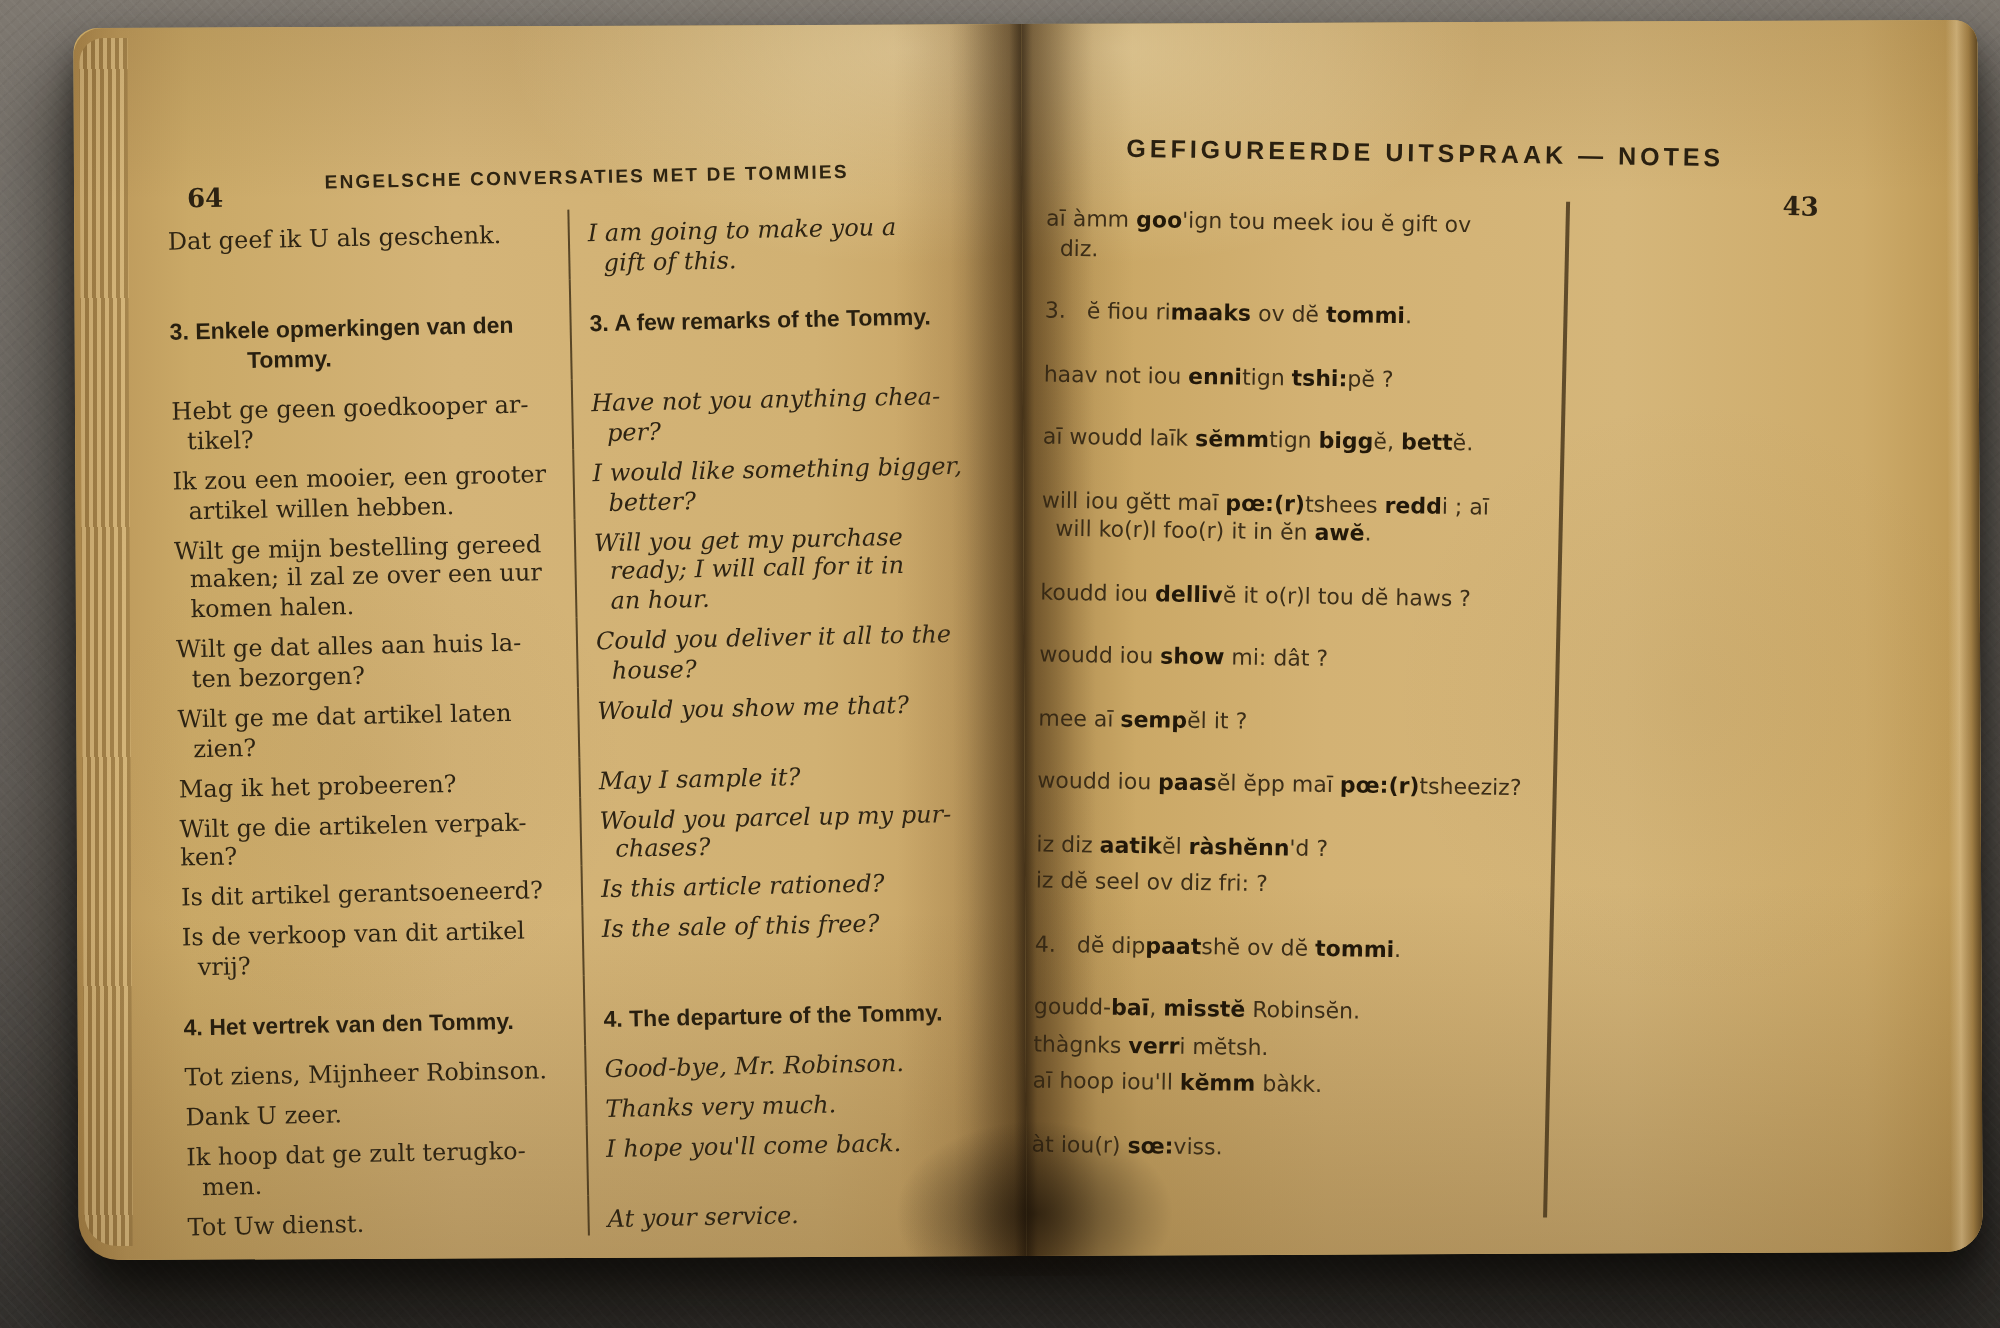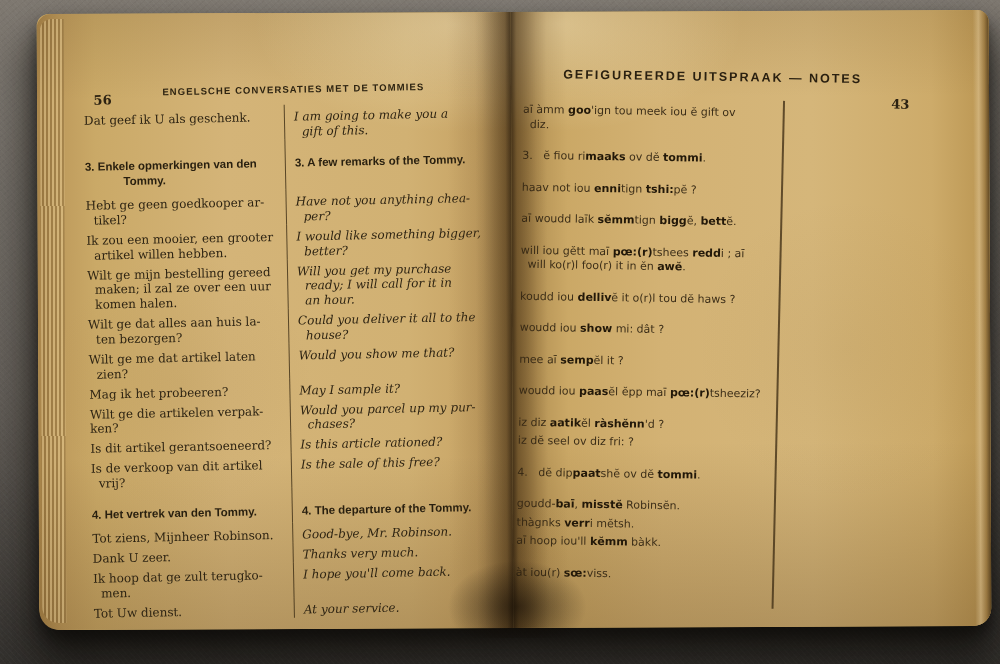--- a/index.html
+++ b/index.html
@@ -93,21 +93,21 @@
 </head>
 <body>
 
 <div class="photo">
   <div class="weave"></div>
 
   <div class="book">
 
     <div class="page page-left">
       <div class="pl-content">
-        <div class="pagenum pl-num">56</div>
+        <div class="pagenum pl-num">64</div>
         <div class="running-header pl-header">ENGELSCHE CONVERSATIES MET DE TOMMIES</div>
         <div class="phrase-table">
             <div class="cell nl">Dat geef ik U als geschenk.</div>
             <div class="cell en">I am going to make you a
   gift of this.</div>
             <div class="cell nl heading">3. Enkele opmerkingen van den
             Tommy.</div>
             <div class="cell en heading">3. A few remarks of the Tommy.</div>
             <div class="cell nl">Hebt ge geen goedkooper ar-
   tikel?</div>

